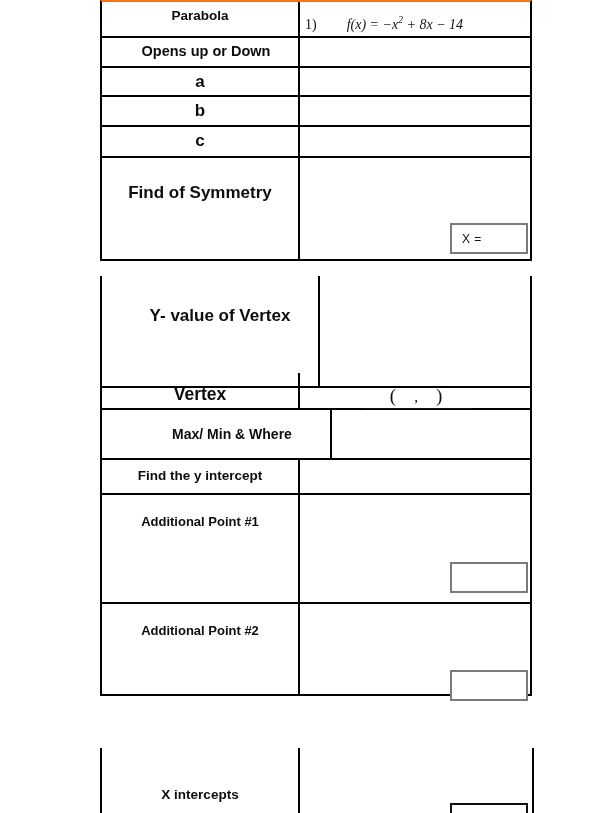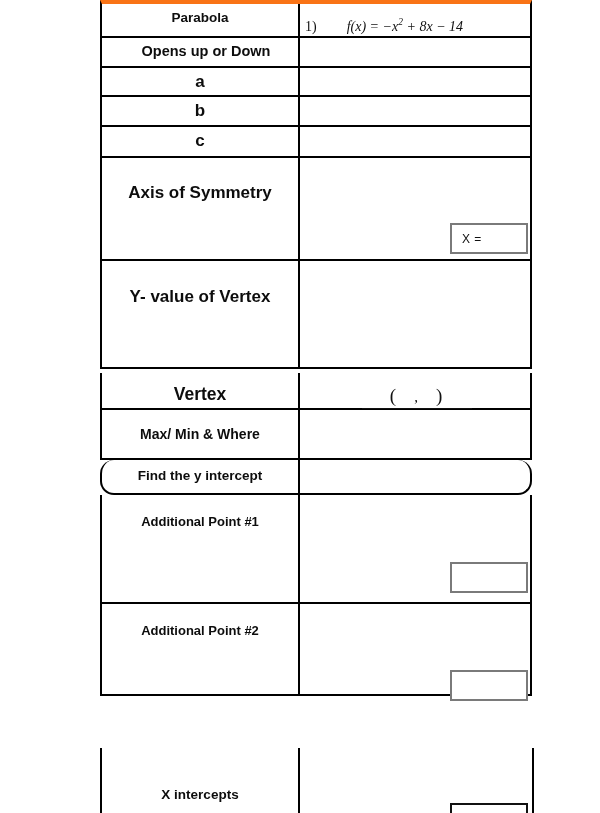--- a/index.html
+++ b/index.html
@@ -29,21 +29,21 @@
     position: absolute;
     left: 0;
     box-sizing: border-box;
     border-left: 2px solid #000;
     border-right: 2px solid #000;
     border-bottom: 2px solid #000;
     display: flex;
     width: 432px;
   }
   .row.first {
-    border-top: 4px solid #f97316;
+    border-top: 2px solid #f97316;
   }
   
   .row.last {
     width: 434px;
     border-bottom: 2px solid #000;
   }
 
   .label-cell {
     box-sizing: border-box;
     width: 198px;
@@ -71,21 +71,21 @@
   
   .h-hdr   { height: 38px; }
   .h-opens { height: 30px; }
   .h-abc   { height: 29px; }
   .h-abc2  { height: 30px; }
   .h-abc3  { height: 31px; }
   .h-axis  { height: 103px; }
   .h-yval  { height: 112px; }
   .h-vert  { height: 37px; }
   .h-maxmin{ height: 50px; }
-  .h-yint  { height: 35px; border-radius: 14px; }
+  .h-yint  { height: 35px; }
   .h-ap1   { height: 109px; }
   .h-ap2   { height: 92px; }
   .h-xint  { height: 103px; margin-top: 32px; }
 
   
   .t-parabola { font-size: 13.5px; }
   .t-opens    { font-size: 14.5px; }
   .t-abc      { font-size: 17px; }
   .t-axis     { font-size: 17px; }
   .t-yvalue   { font-size: 17px; }
@@ -210,48 +210,48 @@
 
   <div class="row h-abc3" style="top:127px;">
     <div class="label-cell t-abc pad-abc">
       <span class="txt">c</span>
     </div>
     <div class="value-cell"></div>
   </div>
 
   <div class="row h-axis" style="top:158px;">
     <div class="label-cell t-axis pad-axis">
-      <span class="txt">Axis of Symmetry</span>
+      <span class="txt">Find of Symmetry</span>
     </div>
     <div class="value-cell">
       <div class="answer-box box-axis">
         <span>X =</span>
       </div>
     </div>
   </div>
 
-  <div class="row h-yval" style="top:257px;">
+  <div class="row h-yval" style="top:276px;padding-left:20px;">
     <div class="label-cell t-yvalue pad-yval">
       <span class="txt">Y- value of Vertex</span>
     </div>
     <div class="value-cell"></div>
   </div>
 
   <div class="row h-vert" style="top:373px;">
     <div class="label-cell t-vertex pad-vert">
       <span class="txt">Vertex</span>
     </div>
     <div class="value-cell">
       <div class="vertex-marks">
         <span>(</span><span class="sep">,</span><span>)</span>
       </div>
     </div>
   </div>
 
-  <div class="row h-maxmin" style="top:410px;">
+  <div class="row h-maxmin" style="top:410px;padding-left:32px;">
     <div class="label-cell t-maxmin pad-maxmin">
       <span class="txt">Max/ Min &amp; Where</span>
     </div>
     <div class="value-cell"></div>
   </div>
 
   <div class="row h-yint" style="top:460px;">
     <div class="label-cell t-yint pad-yint">
       <span class="txt">Find the y intercept</span>
     </div>

